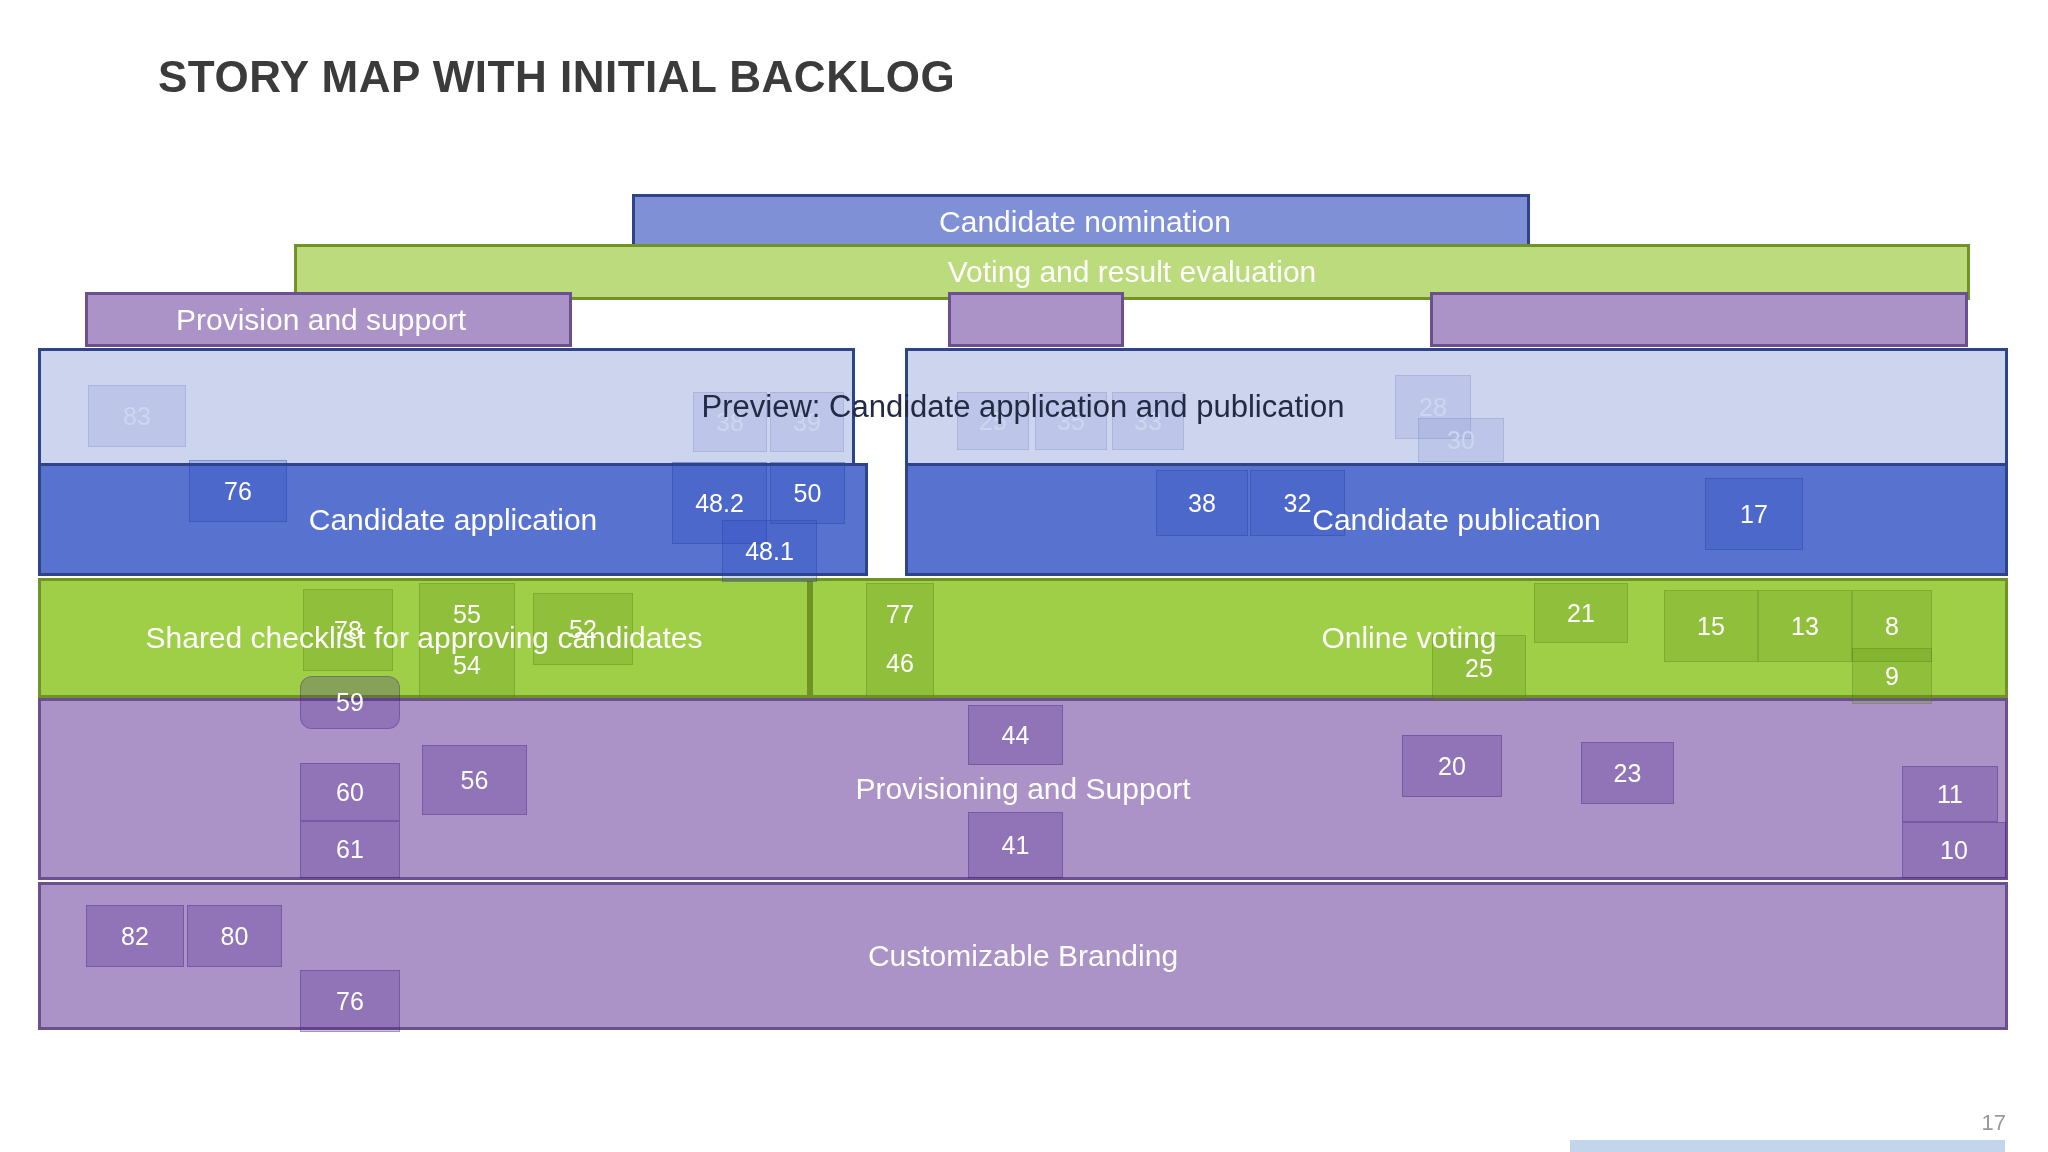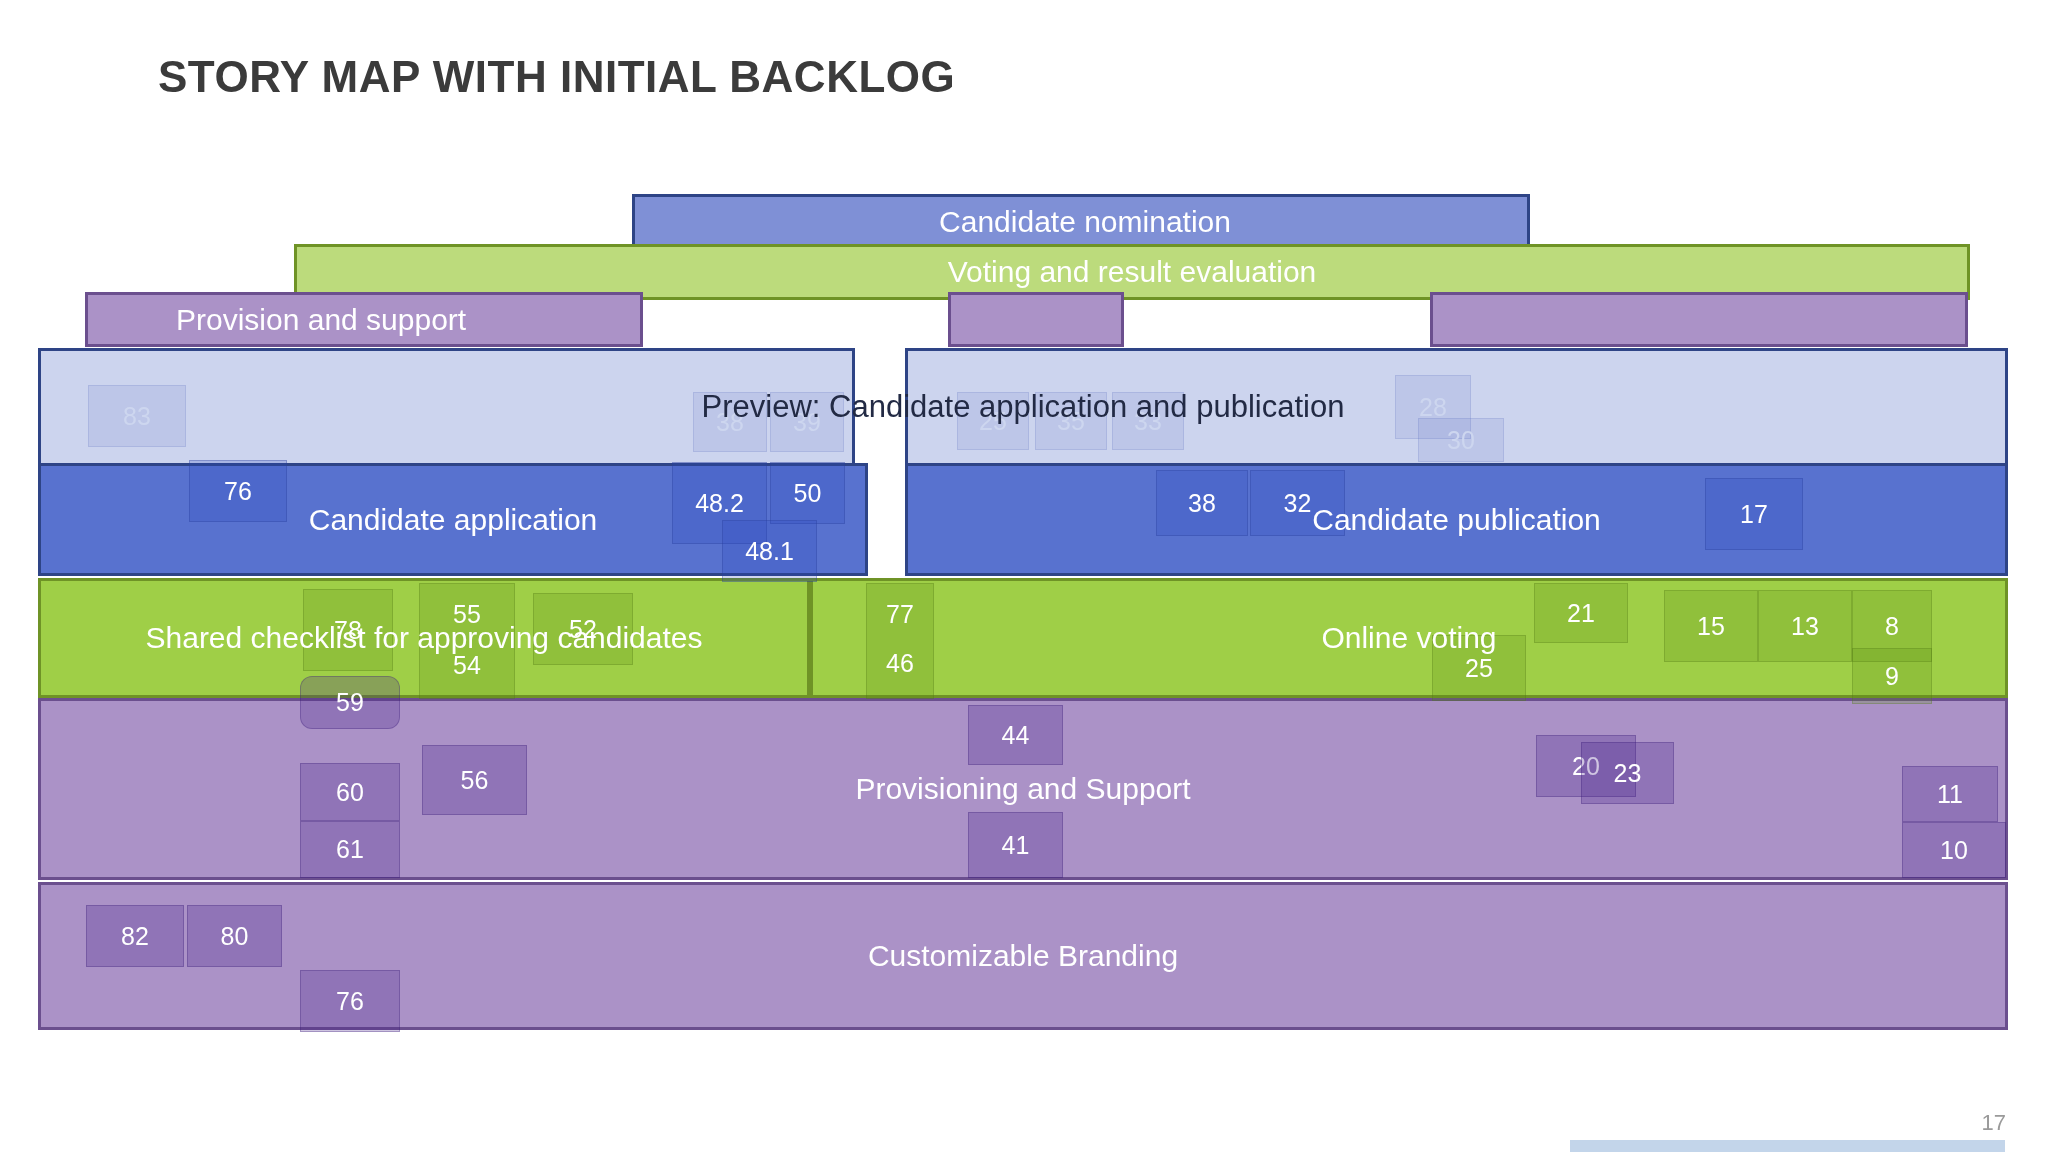--- a/index.html
+++ b/index.html
@@ -79,21 +79,21 @@
   <div class="title">STORY MAP WITH INITIAL BACKLOG</div>
 
   <div class="band blue" style="left:632px;top:194px;width:898px;height:56px;padding-left:8px;">
     <span class="lbl">Candidate nomination</span>
   </div>
 
   <div class="band green" style="left:294px;top:244px;width:1676px;height:56px;">
     <span class="lbl">Voting and result evaluation</span>
   </div>
 
-  <div class="band purple" style="left:85px;top:292px;width:558px;height:55px;justify-content:flex-start;padding-left:88px;">
+  <div class="band purple" style="left:85px;top:292px;width:487px;height:55px;justify-content:flex-start;padding-left:88px;">
     <span class="lbl">Provision and support</span>
   </div>
   <div class="seg purple-seg" style="left:948px;top:292px;width:176px;height:55px;"></div>
   <div class="seg purple-seg" style="left:1430px;top:292px;width:538px;height:55px;"></div>
 
   <div class="band blue-pale" style="left:38px;top:348px;width:817px;height:118px;"></div>
   <div class="band blue-pale" style="left:905px;top:348px;width:1103px;height:118px;"></div>
   <div class="band" style="left:38px;top:348px;width:1970px;height:118px;color:#222a44;font-size:31px;border:none;background:none;z-index:7;text-align:center;">
     <span class="lbl">Preview: Candidate application and publication</span>
   </div>
@@ -208,21 +208,21 @@
     </div>
   <div class="card c-purple" style="left:422px;top:745px;width:105px;height:70px;">
     <span>56</span>
     </div>
   <div class="card c-purple" style="left:968px;top:705px;width:95px;height:60px;">
     <span>44</span>
     </div>
   <div class="card c-purple" style="left:968px;top:812px;width:95px;height:66px;">
     <span>41</span>
     </div>
-  <div class="card c-purple" style="left:1536px;top:735px;width:100px;height:62px;">
+  <div class="card c-purple" style="left:1402px;top:735px;width:100px;height:62px;">
     <span>20</span>
     </div>
   <div class="card c-purple" style="left:1581px;top:742px;width:93px;height:62px;">
     <span>23</span>
     </div>
   <div class="card c-purple" style="left:1902px;top:766px;width:96px;height:56px;">
     <span>11</span>
     </div>
   <div class="card c-purple" style="left:1902px;top:822px;width:104px;height:56px;">
     <span>10</span>

